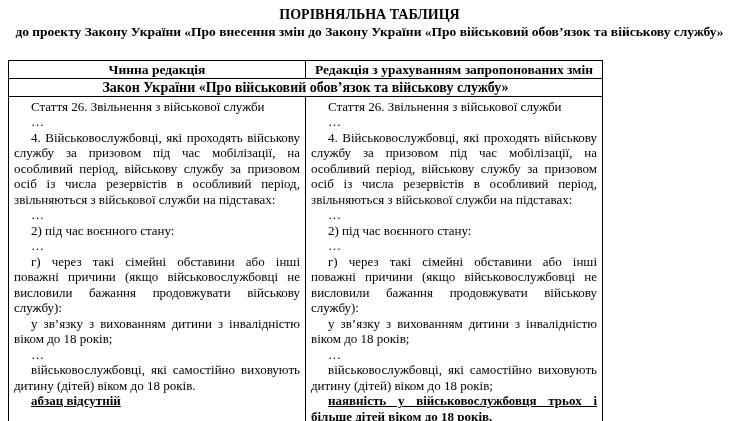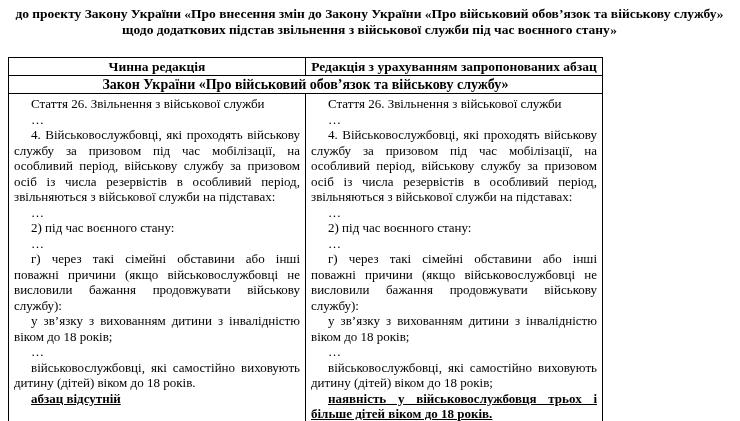--- a/index.html
+++ b/index.html
@@ -76,28 +76,28 @@
     font-weight: bold;
     font-size: 13.5px;
     margin-top: 5px;
     text-align: left;
   }
 </style>
 </head>
 <body>
 
 <div class="doc">
+  <div class="title">ПОРІВНЯЛЬНА ТАБЛИЦЯ</div>
   <div class="subtitle">до проекту Закону України «Про внесення змін до Закону України «Про військовий обов’язок та військову службу»</div>
-  <div class="subtitle">щодо додаткових підстав звільнення з військової служби під час воєнного стану»</div>
 
   <table class="cmp">
     <tbody>
         <tr>
       <td class="hdr">Чинна редакція</td>
-      <td class="hdr">Редакція з урахуванням запропонованих абзац</td>
+      <td class="hdr">Редакція з урахуванням запропонованих змін</td>
     </tr>
     <tr>
       <td class="law" colspan="2">Закон України «Про військовий обов’язок та військову службу»</td>
     </tr>
     <tr>
       <td class="cell">
             <p class="para"><span class="article-label">Стаття 26.</span> Звільнення з військової служби</p>
             <p class="para">…</p>
             <p class="para">4. Військовослужбовці, які проходять військову службу за призовом під час мобілізації, на особливий період, військову службу за призовом осіб із числа резервістів в особливий період, звільняються з військової служби на підставах:</p>
             <p class="para">…</p>

